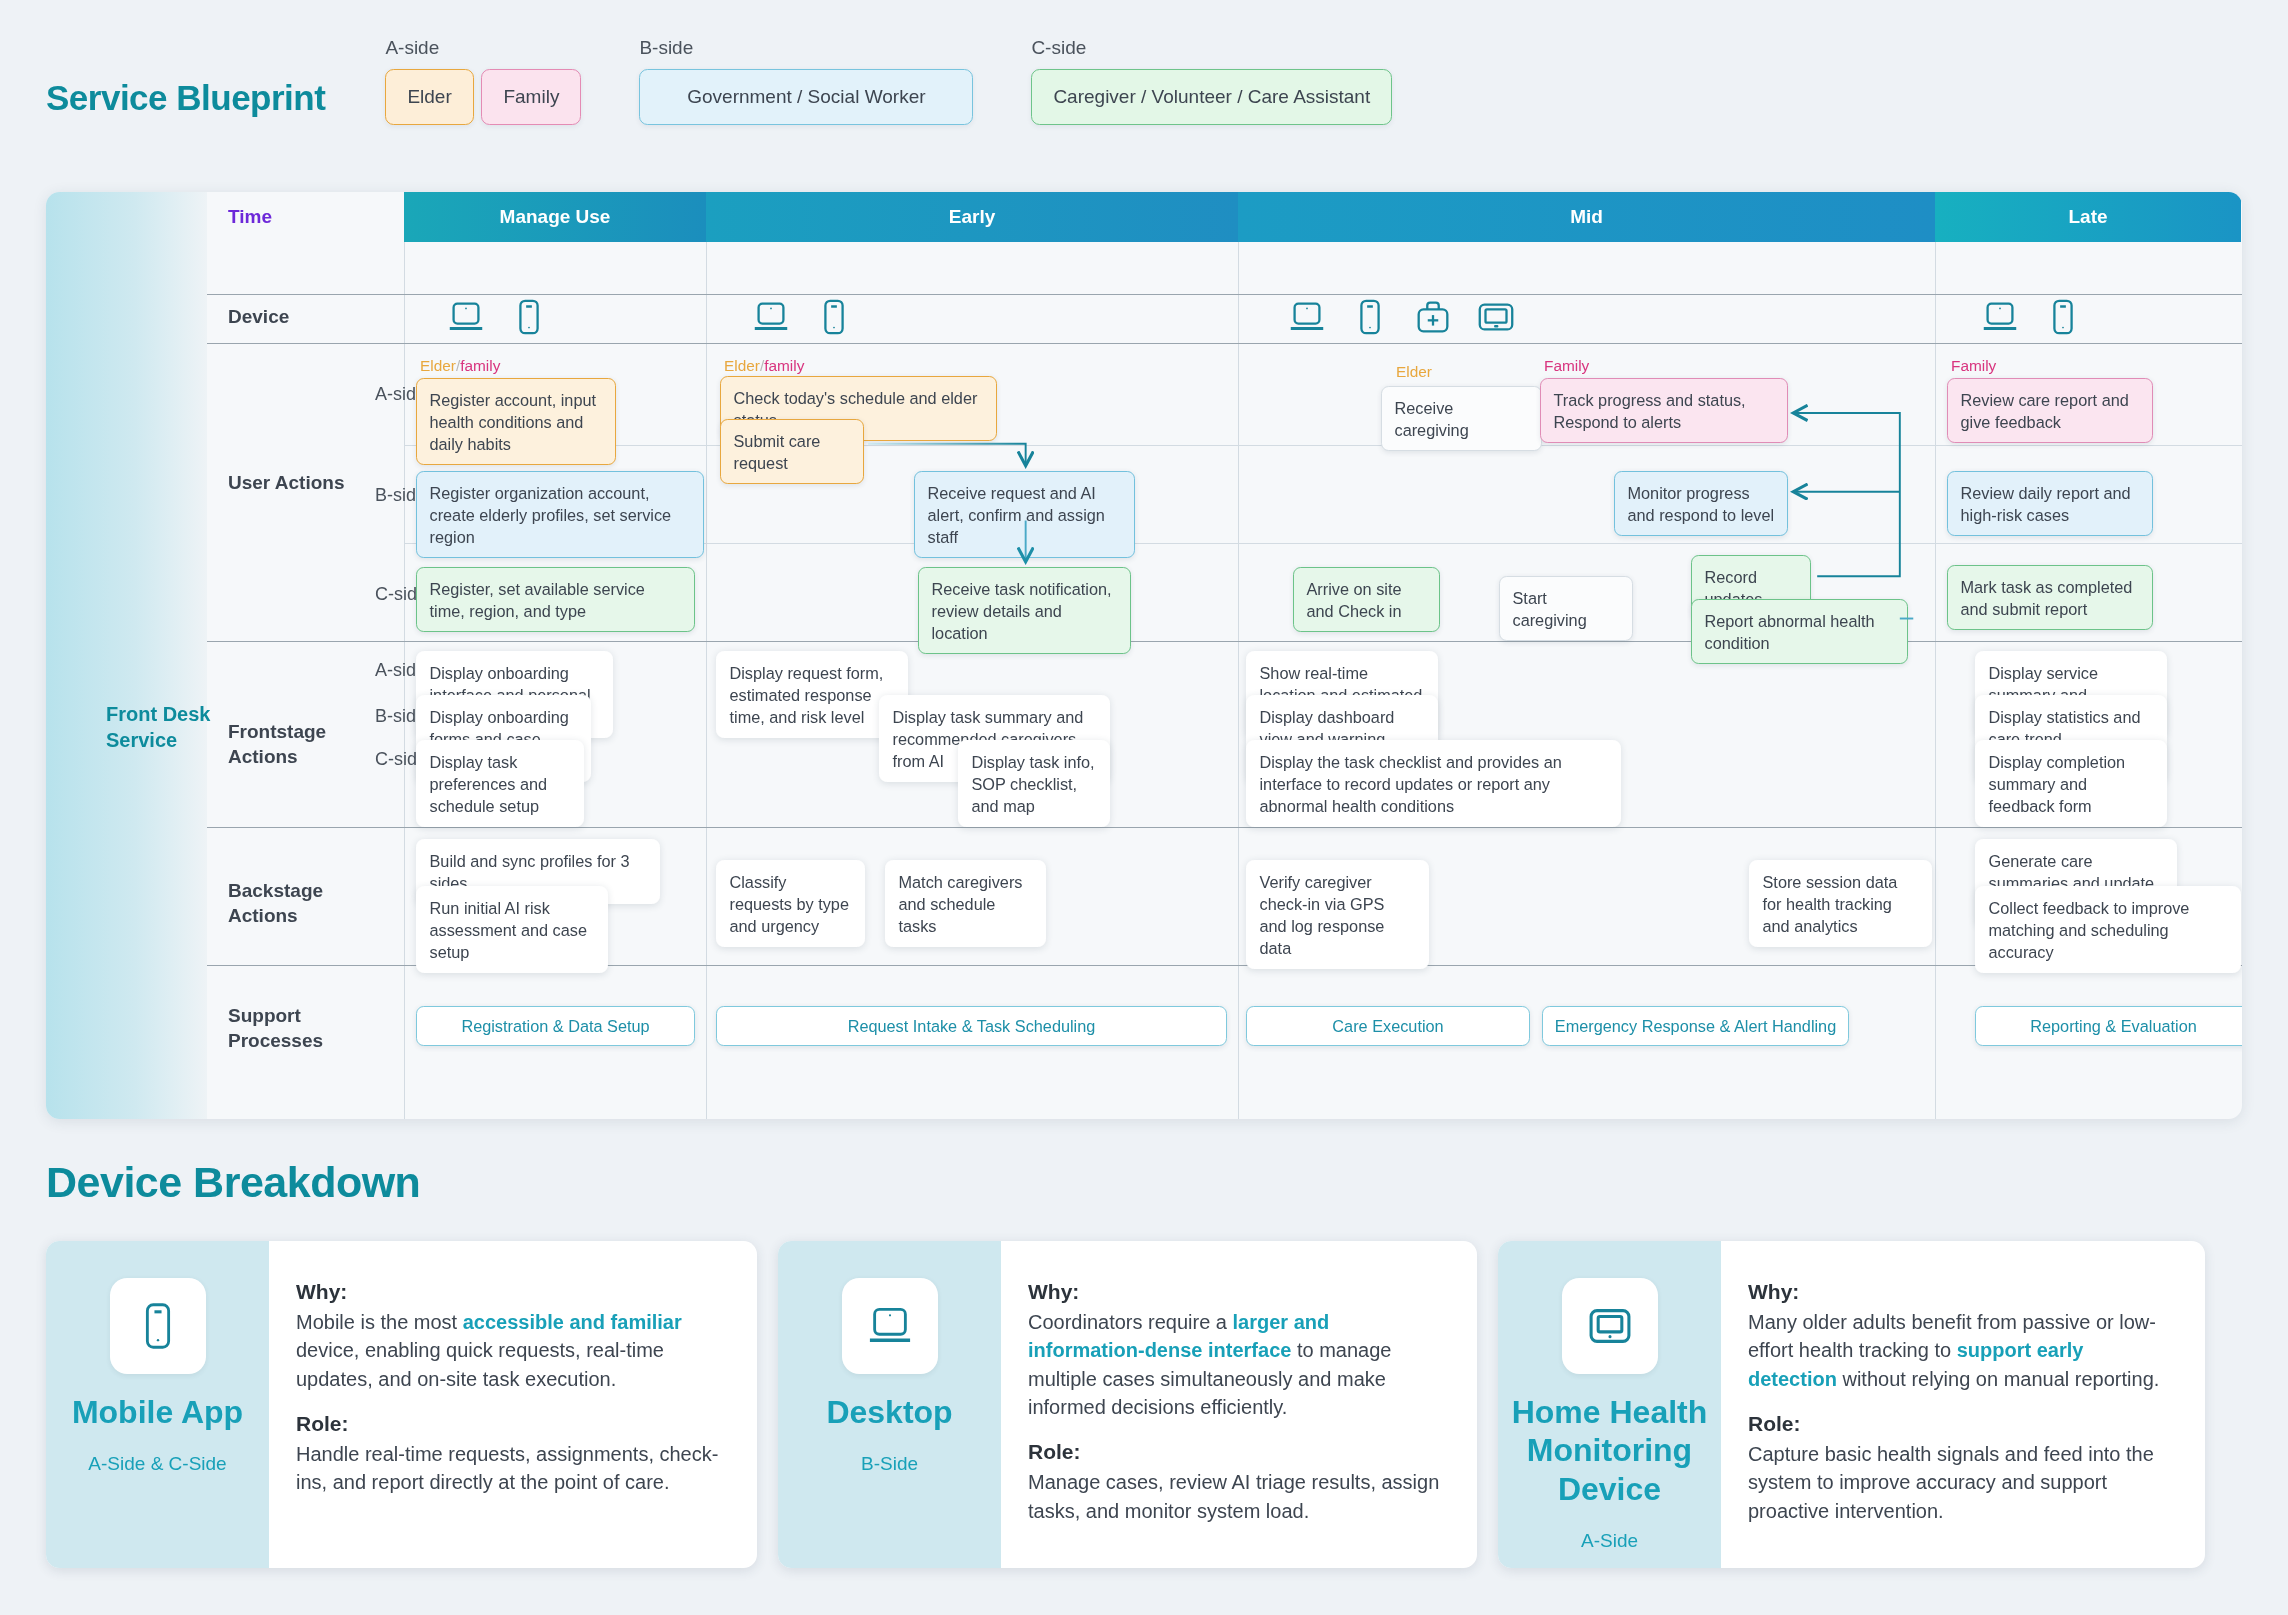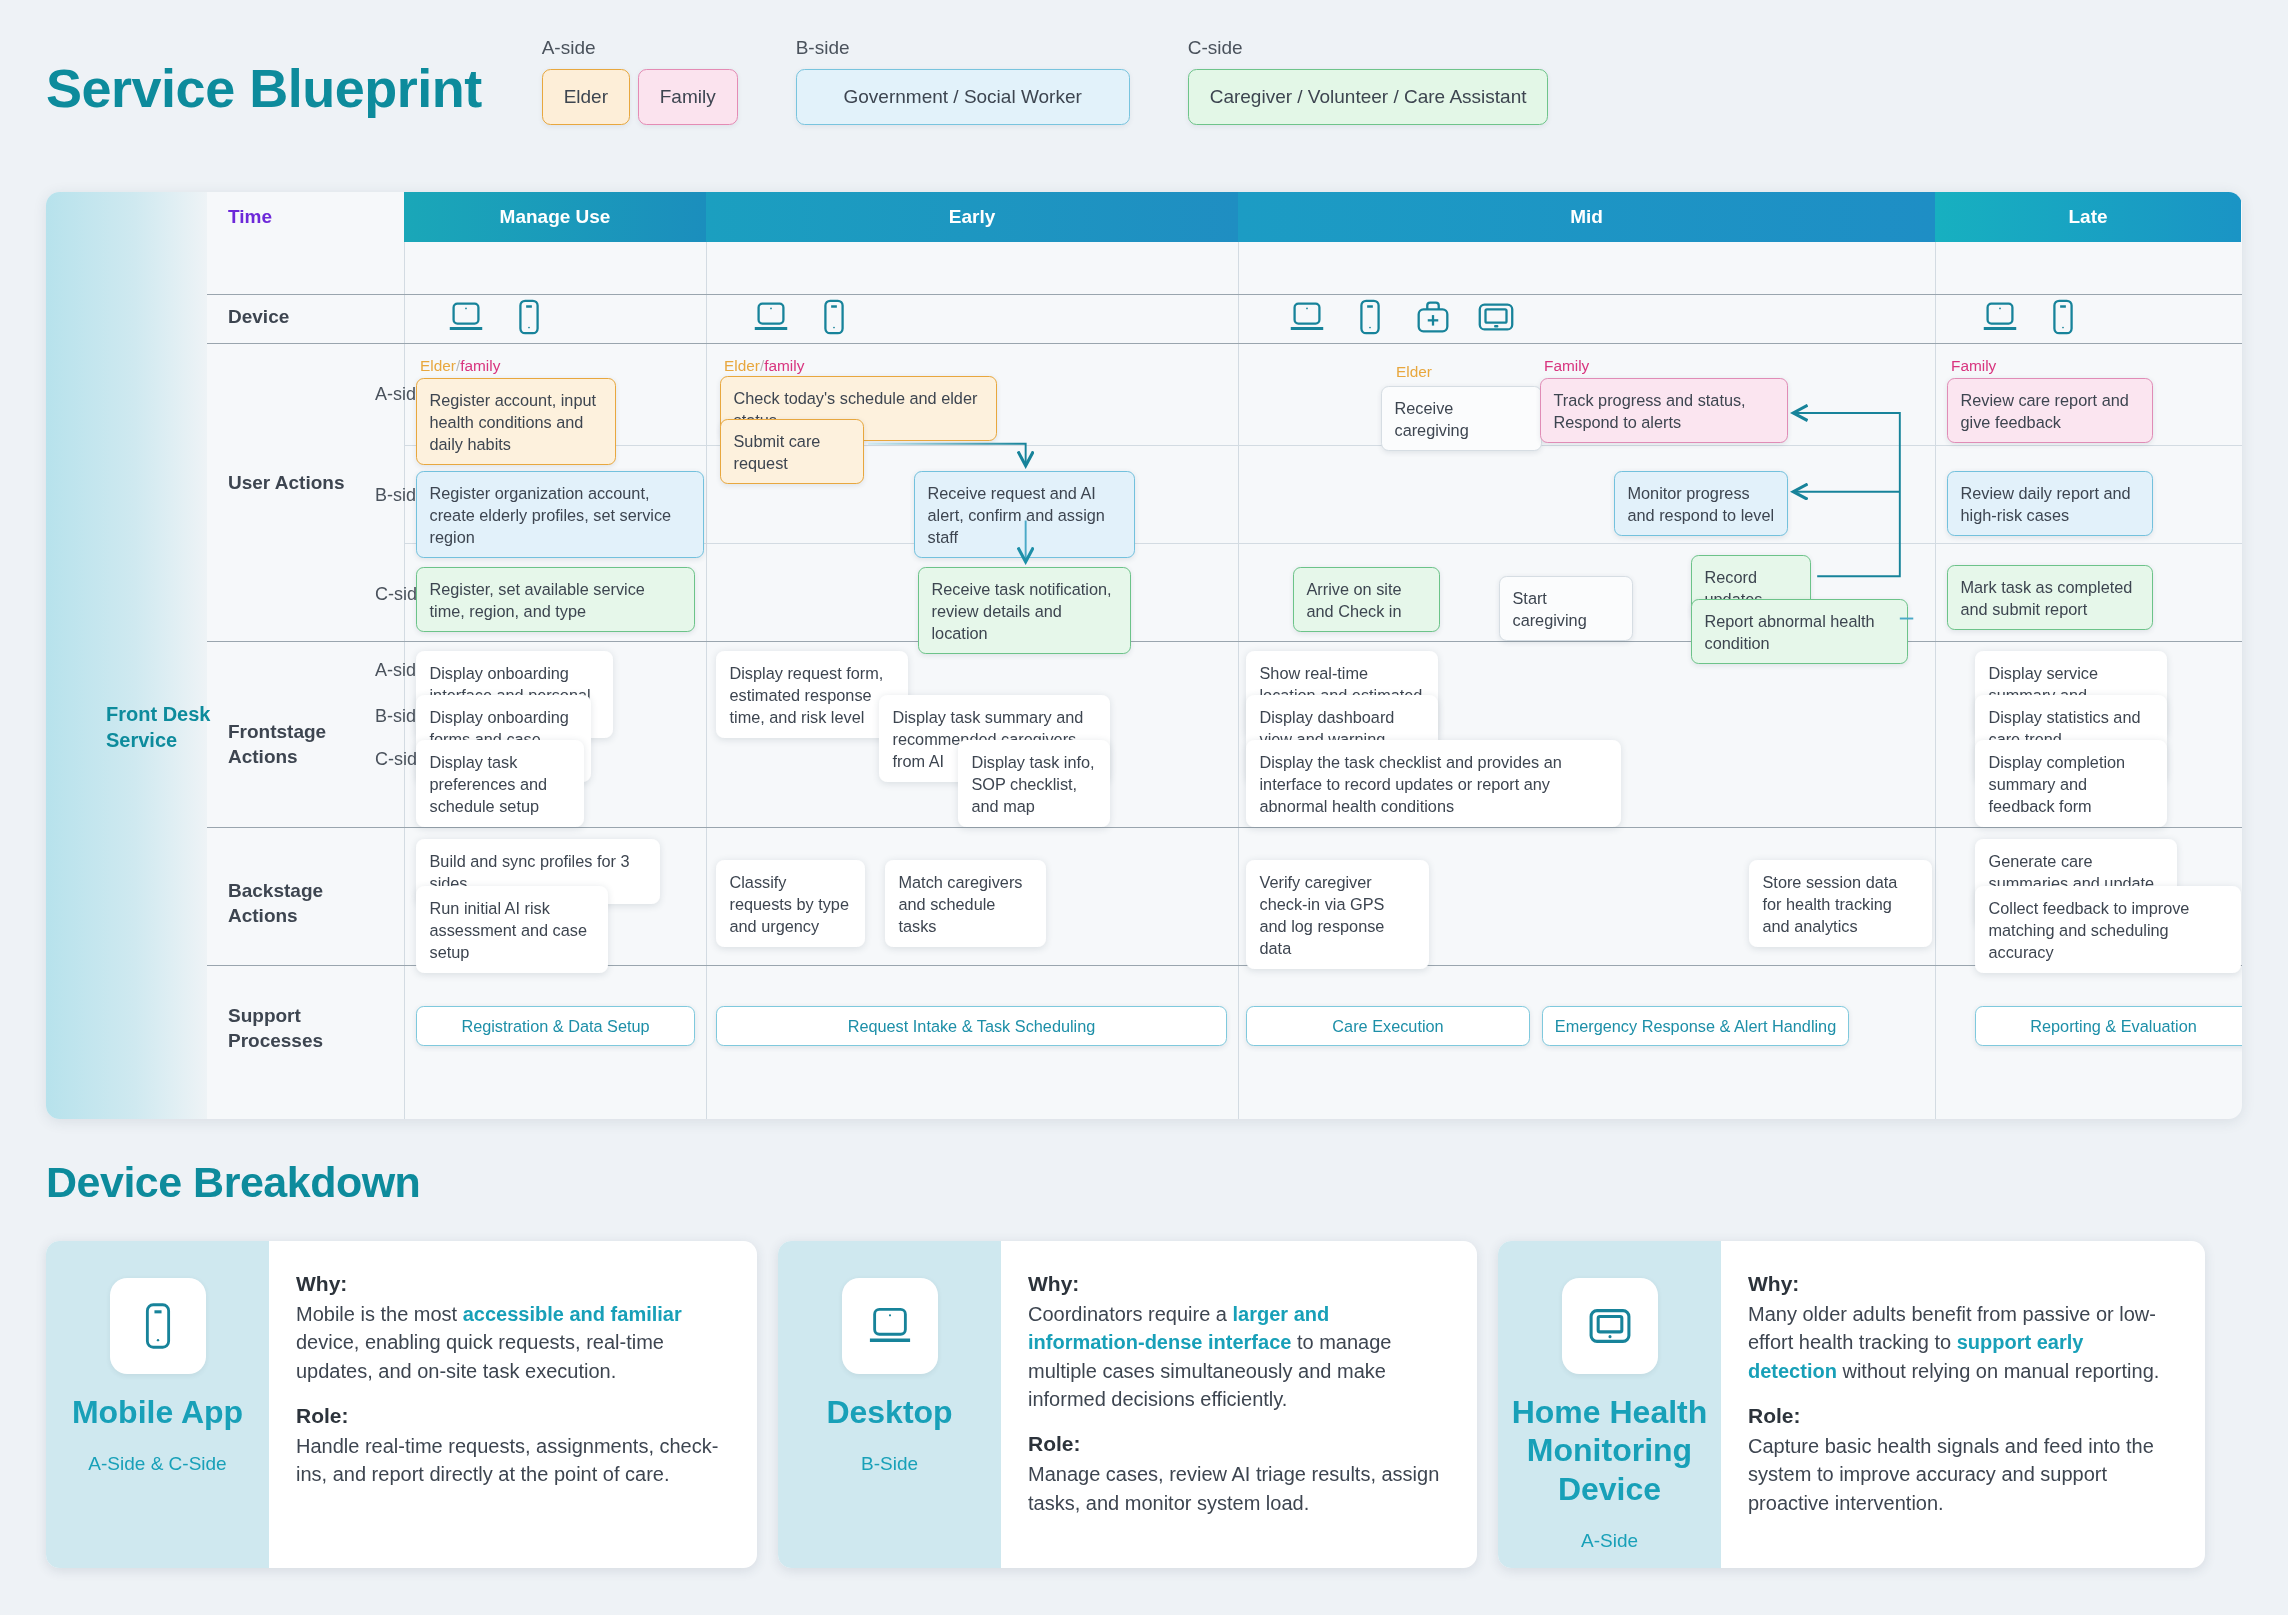--- a/index.html
+++ b/index.html
@@ -8,21 +8,21 @@
     background:#eef2f6;
     font-family:"Liberation Sans", sans-serif;
     color:#3d4550;
     -webkit-font-smoothing:antialiased;
   }
   .page { position:relative; width:2288px; height:1616px; }
 
   
   .hdr { position:absolute; left:46px; top:37px; display:flex; align-items:flex-end; gap:0; }
   .title-main {
-    font-size:54px; font-weight:bold; color:#0d8b9c; letter-spacing:-0.5px;
+    font-size:35px; font-weight:bold; color:#0d8b9c; letter-spacing:-0.5px;
     line-height:1; margin-right:60px; padding-bottom:9.6px;
   }
   .legend-group { margin-right:58px; }
   .legend-cap { font-size:19px; color:#4a525c; margin-bottom:9.6px; }
   .legend-row { display:flex; gap:7.7px; }
   .chip {
     border-radius:8.6px; border:1.5px solid #ccc; font-size:19px;
     display:flex; align-items:center; justify-content:center;
     height:56px; padding:0 21px; background:#fff;
     box-shadow:0 1.9px 4.8px rgba(40,60,80,.07);
@@ -114,21 +114,21 @@
   }
   .db-iconbox {
     width:96px; height:96px; background:#fff; border-radius:17.3px;
     display:flex; align-items:center; justify-content:center;
     box-shadow:0 1.9px 5.8px rgba(40,60,80,.08);
   }
   .db-iconbox svg { width:52px; height:52px; }
   .db-name { margin-top:19px; font-size:32px; font-weight:bold; color:#18a0b8;
              text-align:center; line-height:1.2; }
   .db-side { margin-top:21px; font-size:19px; color:#18a0b8; text-align:center; line-height:1.25; }
-  .db-right { flex:1; padding:31px 29px 17px 27px; }
+  .db-right { flex:1; padding:31px 29px 17px 27px;margin-top:8px; }
   .db-h { font-size:21px; font-weight:bold; color:#2c333b; margin-bottom:3.8px; }
   .db-p { font-size:20px; line-height:1.42; color:#3d4550; }
   .db-p b { color:#18a0b8; }
   .db-gap { height:19px; }
 </style>
 </head>
 <body>
 
 <div class="page">
 

